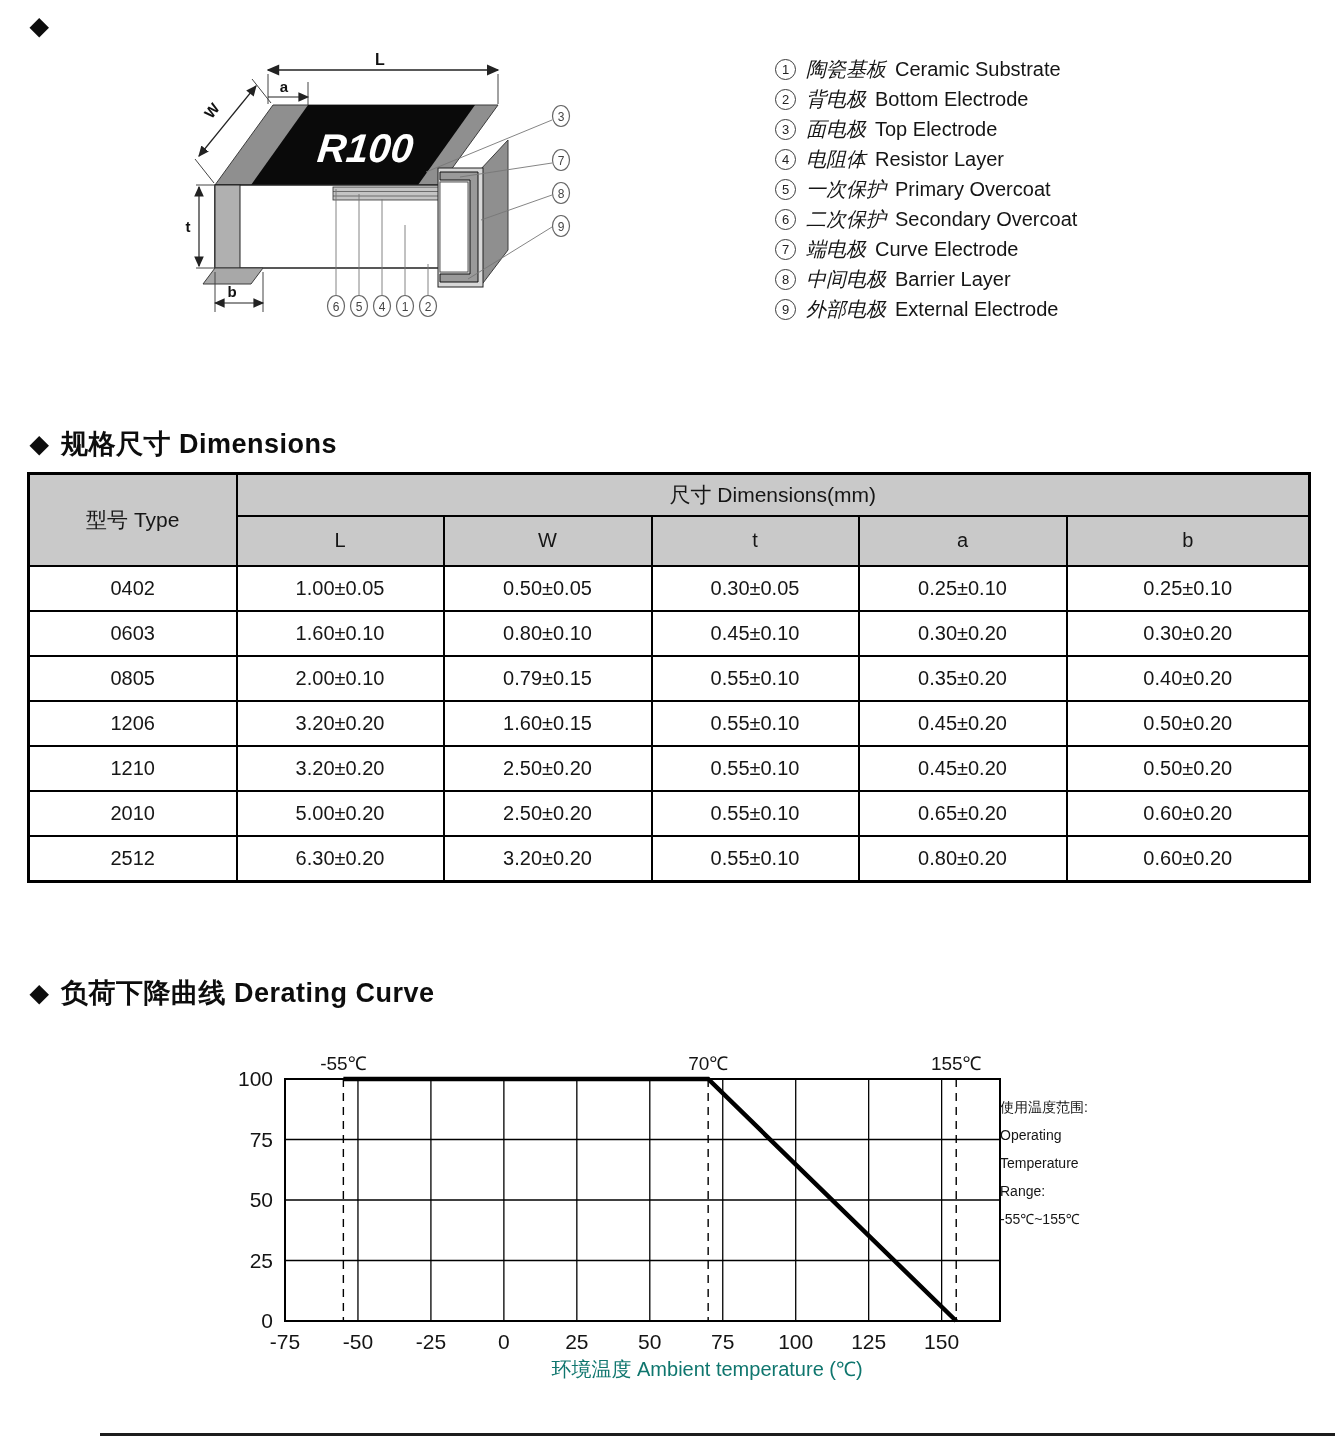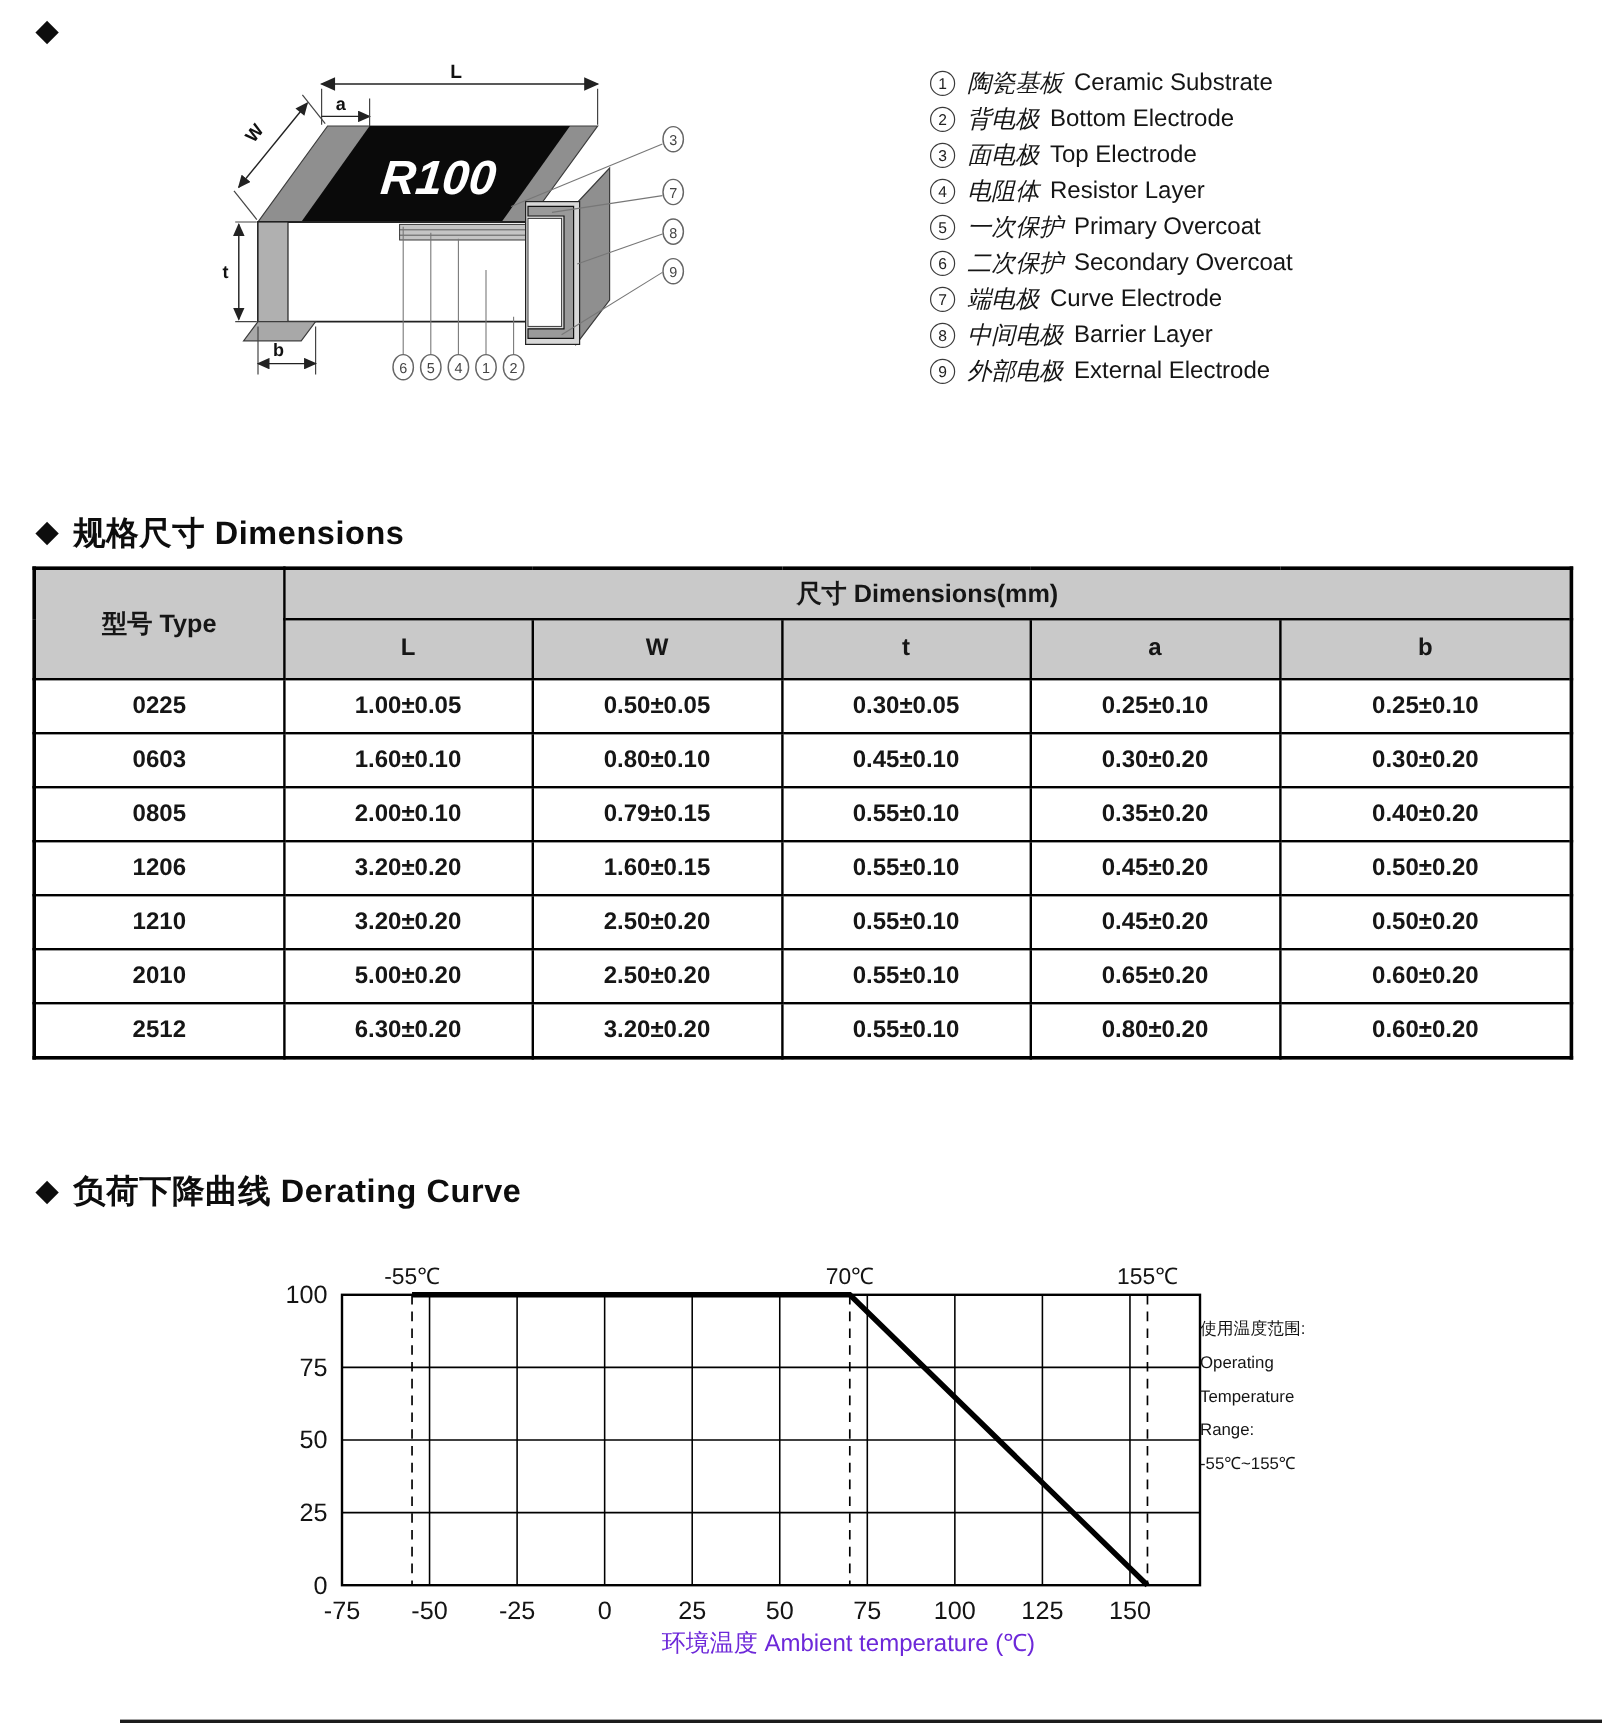--- a/index.html
+++ b/index.html
@@ -20,36 +20,36 @@
   .construction-diagram{position:absolute;left:168px;top:12px;}
   .legend{position:absolute;left:775px;top:16px;}
   .legend-item{display:flex;align-items:center;height:30px;font-size:20px;color:#151515;}
   .legend-item .circ{flex:0 0 auto;display:inline-flex;width:19px;height:19px;margin-right:10px;
     border:1.5px solid #3a3a3a;border-radius:50%;align-items:center;justify-content:center;
     font-size:13px;color:#222;}
   .legend-item .zh{margin-right:9px;font-style:italic;}
 
   
   .dim-table{border-collapse:collapse;margin:10px 0 0 27px;width:1281px;table-layout:fixed;}
-  .dim-table th,.dim-table td{border:2px solid #000;text-align:center;color:#161616;font-weight:bold;}
+  .dim-table th,.dim-table td{border:2px solid #000;text-align:center;color:#161616;font-weight:normal;}
   .dim-table{border:3px solid #000;}
   .dim-table thead th{background:#c9c9c9;font-size:21px;}
   .dim-table .h-group{height:42px;}
   .dim-table .h-cols th{height:46px;font-size:20px;}
   .dim-table tbody td{height:41px;font-size:20px;background:#fff;}
   .col-type{width:208px;} .col-L{width:207px;} .col-W{width:208px;}
   .col-t{width:207px;} .col-a{width:208px;} .col-b{width:243px;}
 
   
   .chart-wrap{position:relative;margin-top:44px;height:372px;padding-left:27px;}
   .chart-svg{display:block;margin-left:200px;}
   .y-axis-label{position:absolute;left:28px;top:102px;width:200px;text-align:center;
     font-size:19px;line-height:27px;color:#151515;}
   .side-info{position:absolute;left:1000px;top:38px;font-size:14px;line-height:28px;color:#151515;}
-  .x-axis-title{margin:-2px 0 0 330px;width:700px;text-align:center;font-size:20px;color:#6d28d9;}
+  .x-axis-title{margin:-2px 0 0 330px;width:700px;text-align:center;font-size:20px;color:#0f766e;}
   .footer-bar{position:absolute;left:100px;right:0;bottom:0;height:3px;background:#1c1c1c;}
 
   svg text{font-family:"Liberation Sans",sans-serif;}
 </style>
 </head>
 <body>
 
 <div class="page">
 
   <h2 class="sec-title" id="title-construction">
@@ -211,21 +211,21 @@
       <tr class="h-cols">
         <th>L</th>
         <th>W</th>
         <th>t</th>
         <th>a</th>
         <th>b</th>
       </tr>
     </thead>
     <tbody>
       <tr>
-        <td>0225</td>
+        <td>0402</td>
         <td>1.00±0.05</td>
         <td>0.50±0.05</td>
         <td>0.30±0.05</td>
         <td>0.25±0.10</td>
         <td>0.25±0.10</td>
       </tr>
       <tr>
         <td>0603</td>
         <td>1.60±0.10</td>
         <td>0.80±0.10</td>

